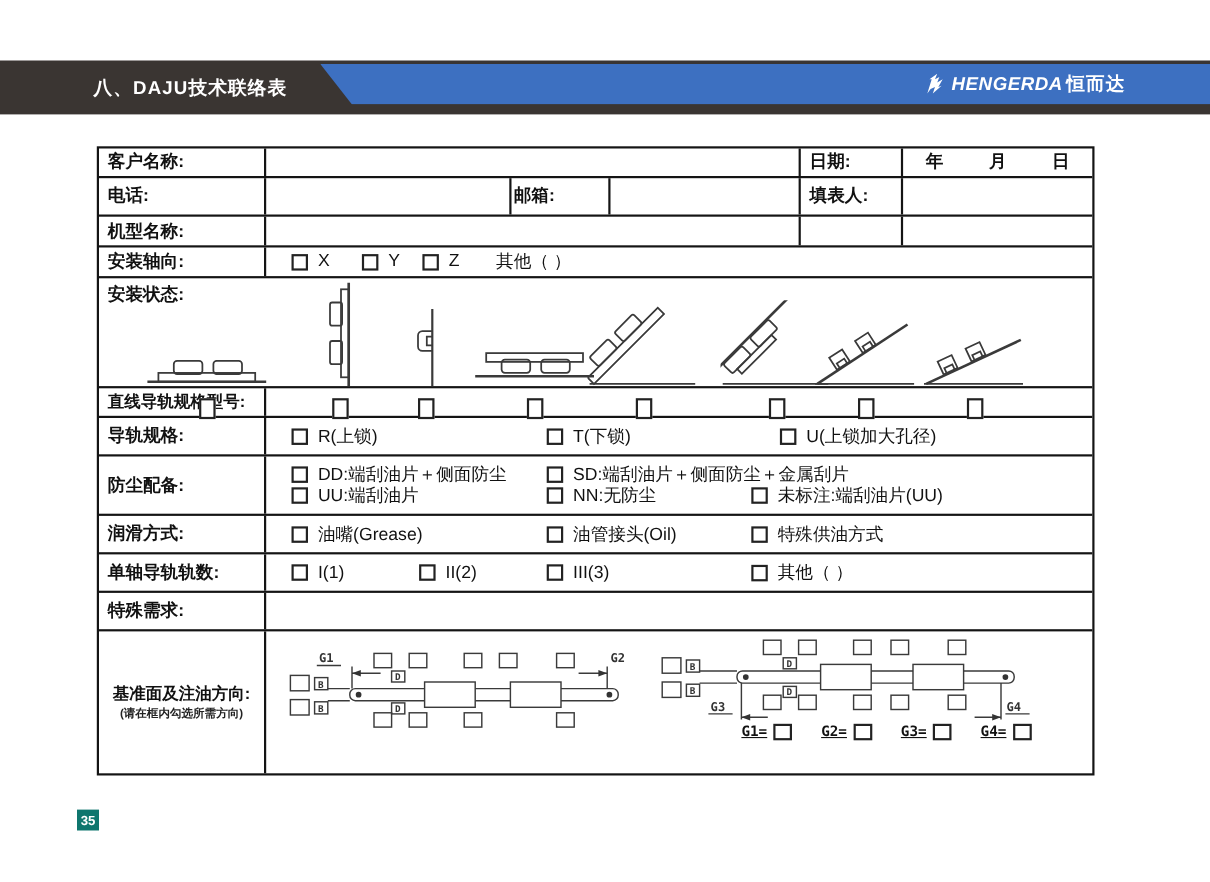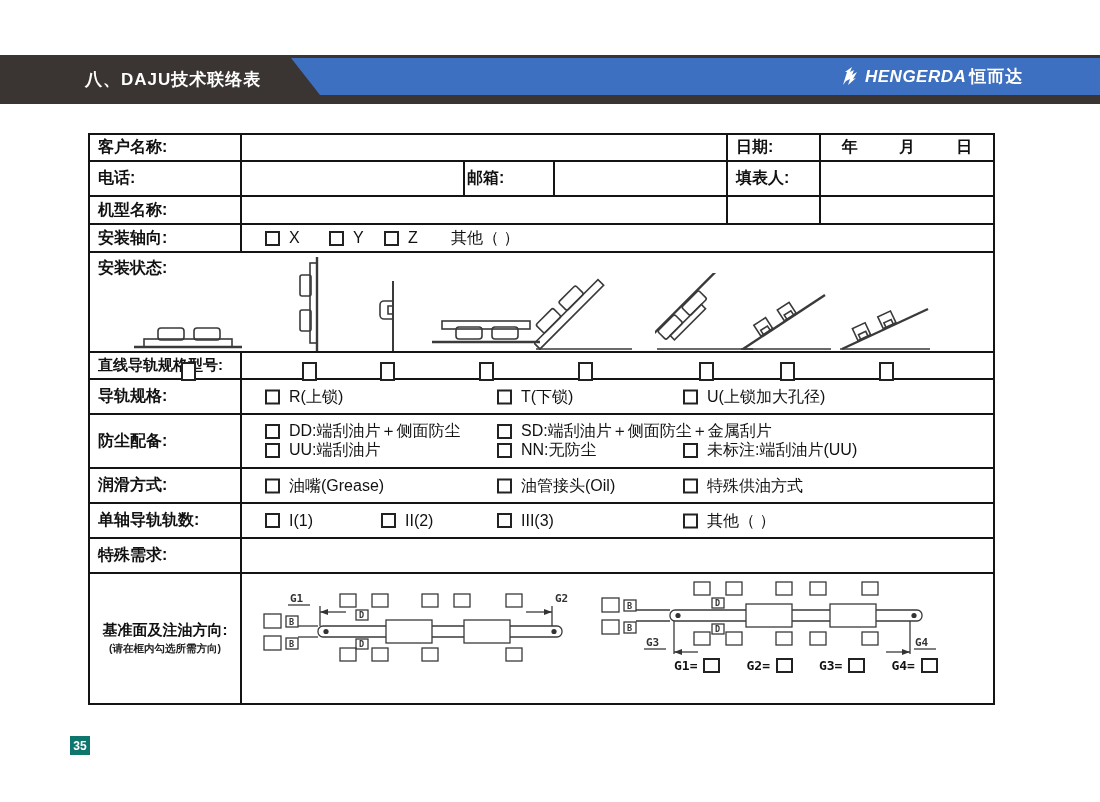--- a/index.html
+++ b/index.html
@@ -48,21 +48,21 @@
              justify-content:flex-end; align-items:center; gap:9px; }
   .station .cb { width:15px; height:19px; }
   .diag { stroke:#3a3a3a; fill:none; stroke-width:1.6; }
   
   .datum-label-cell { flex-direction:column; justify-content:center; align-items:center; gap:2px; }
   .datum-main { font-weight:bold; font-size:15px; }
   .datum-sub  { font-size:10.5px; font-weight:bold; color:#222; }
   .datum-cell { position:relative; }
   .gequals { position:absolute; left:432px; top:84px; display:flex; gap:26px; align-items:center; }
   .gequals .pair { display:flex; align-items:center; gap:6px; font-size:13px; font-weight:bold;
-                   font-family:"DejaVu Sans Mono","Liberation Mono",monospace; }
+                   font-family:"DejaVu Sans Mono","Liberation Mono",monospace;text-decoration:underline; }
   .gequals .cb { width:17px; height:15px; }
   .tech { font-family:"DejaVu Sans Mono","Liberation Mono",monospace; font-size:11px; fill:#333; stroke:none; font-weight:bold; }
   .techB { font-family:"DejaVu Sans Mono","Liberation Mono",monospace; font-size:8.5px; fill:#333; stroke:none; font-weight:bold; }
   
   .page-num {
     position:absolute; left:70px; top:736px; width:20px; height:19px; background:#0f766e;
     color:#fff; font-size:12px; font-weight:bold; display:flex; align-items:center; justify-content:center;
   }
 </style>
 </head>
@@ -236,21 +236,21 @@
     <div class="td w-label lbl">导轨规格:</div>
     <div class="td grow optline">
       <span class="opt" style="left:23px;top:50%;transform:translateY(-50%);">
         <span class="cb"></span>
         <span>R(上锁)</span>
         </span>
       <span class="opt" style="left:255px;top:50%;transform:translateY(-50%);">
         <span class="cb"></span>
         <span>T(下锁)</span>
         </span>
-      <span class="opt" style="left:441px;top:50%;transform:translateY(-50%);">
+      <span class="opt" style="left:467px;top:50%;transform:translateY(-50%);">
         <span class="cb"></span>
         <span>U(上锁加大孔径)</span>
         </span>
     </div>
   </div>
 
   <div class="tr h54">
     <div class="td w-label lbl">防尘配备:</div>
     <div class="td grow optline">
       <span class="opt" style="left:23px;top:6px;">

